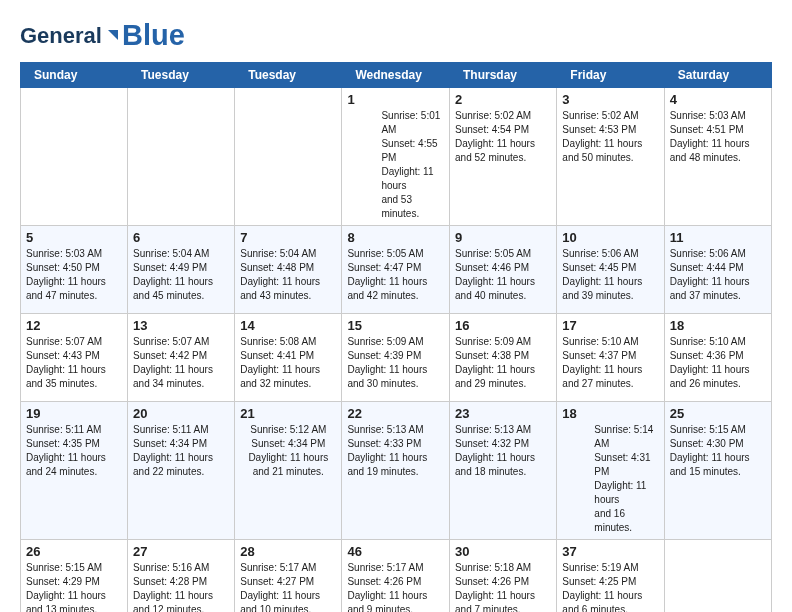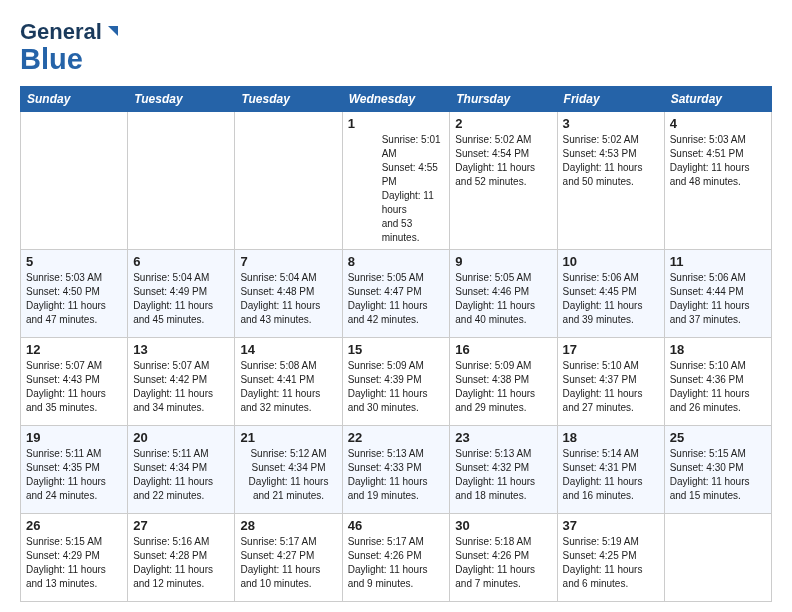--- a/index.html
+++ b/index.html
@@ -11,22 +11,22 @@
       padding: 20px;
     }
     .header {
       display: flex;
       justify-content: space-between;
       align-items: flex-start;
       margin-bottom: 10px;
     }
     .logo {
       display: flex;
-      flex-direction: column;
-      align-items: flex-start;
+      flex-direction: row;
+      align-items: center;
     }
     .logo-text {
       font-size: 22px;
       font-weight: bold;
       color: #1a3a5c;
       line-height: 1.1;
     }
     .title-block {
       text-align: right;
     }
@@ -41,24 +41,23 @@
     }
     .calendar {
       width: 100%;
       border-collapse: collapse;
       font-size: 11px;
     }
     .calendar th {
       background: #2563a8;
       color: #fff;
       text-align: left;
-      padding: 5px 6px;
+      padding: 5px 13px;
       font-size: 12px;
       border: 1px solid #2563a8;
-      font-style: italic;
     }
     .calendar td {
       border: 1px solid #ccc;
       vertical-align: top;
       padding: 4px 5px;
       height: 88px;
       width: 108px;
       color: #222;
     }
     .day-num {
@@ -285,21 +284,21 @@
         </td>
         <td>
           <div class="day-num">23</div>
           <div class="day-info" style="white-space: pre-line;">Sunrise: 5:13 AM
 Sunset: 4:32 PM
 Daylight: 11 hours
 and 18 minutes.</div>
         </td>
         <td>
           <div class="day-num">18</div>
-          <div class="day-info" style="white-space: pre-line;">Sunrise: 5:14 AM
+          <div class="day-info" style="white-space: pre-line; margin-left: 32px;">Sunrise: 5:14 AM
 Sunset: 4:31 PM
 Daylight: 11 hours
 and 16 minutes.</div>
         </td>
         <td>
           <div class="day-num">25</div>
           <div class="day-info" style="white-space: pre-line;">Sunrise: 5:15 AM
 Sunset: 4:30 PM
 Daylight: 11 hours
 and 15 minutes.</div>

